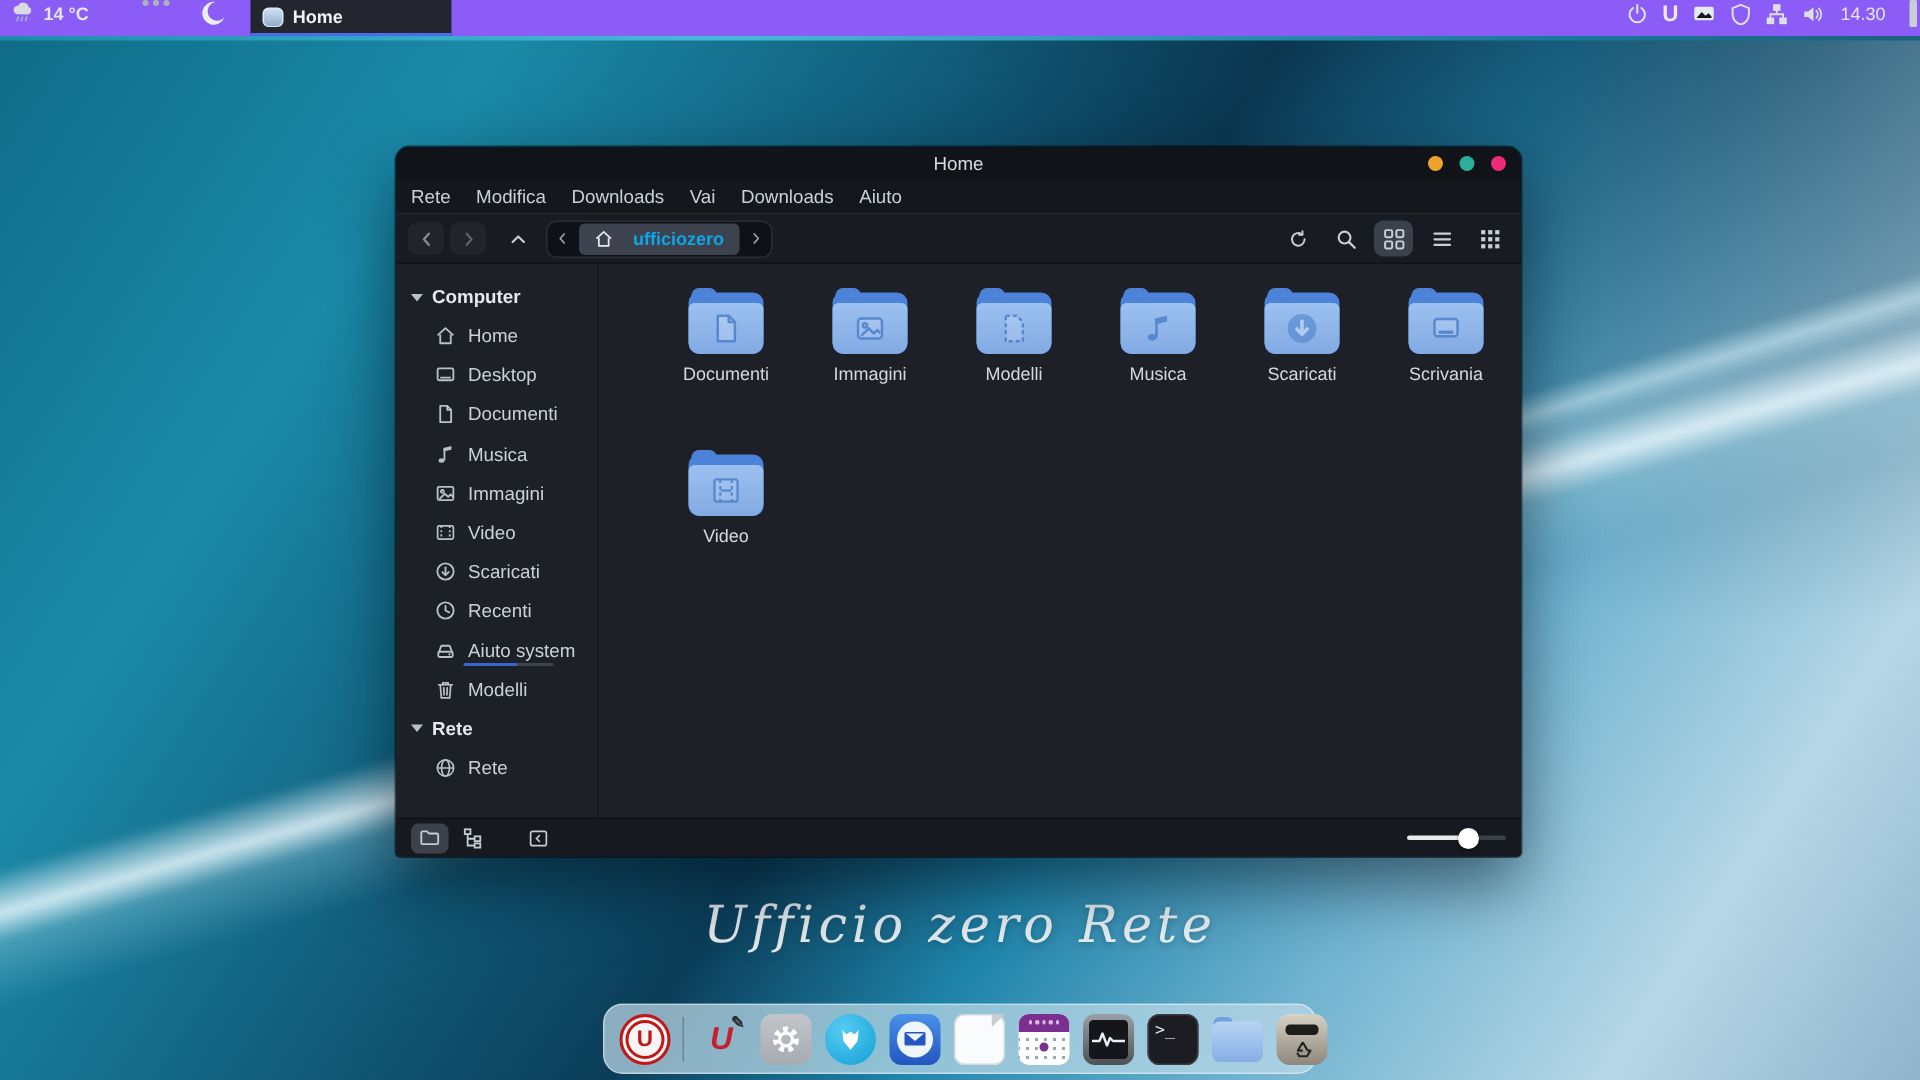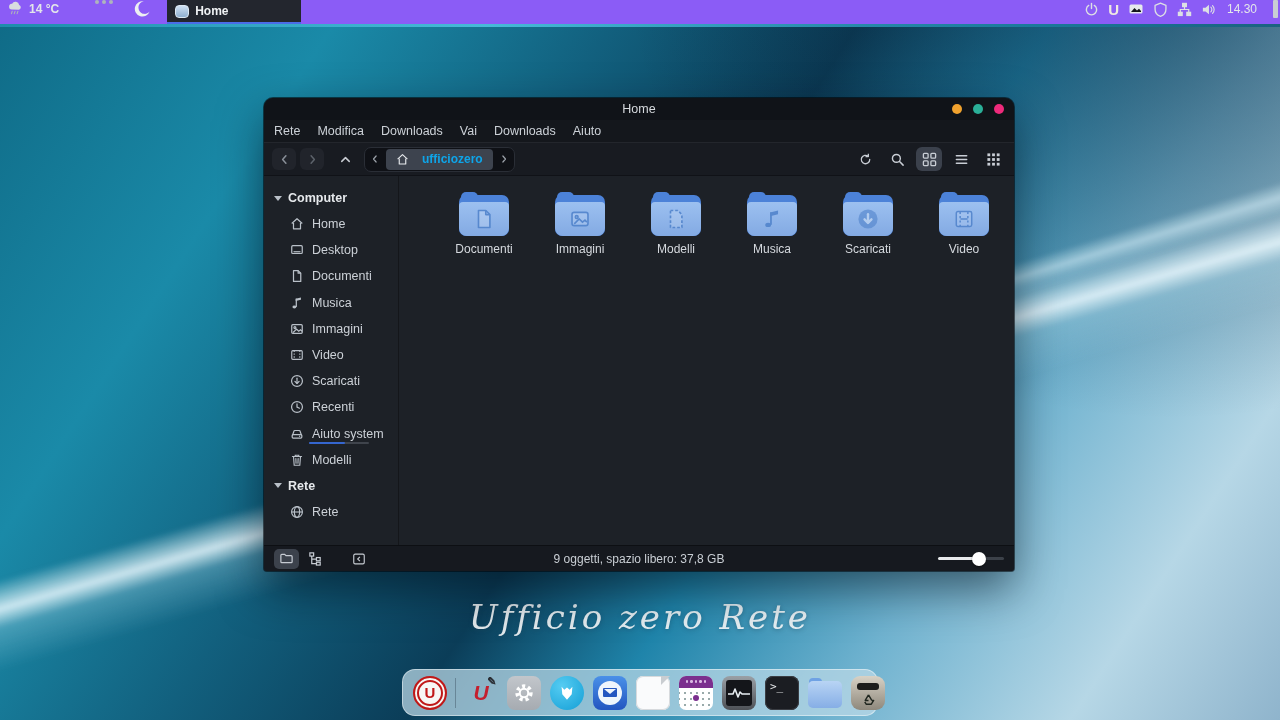--- a/index.html
+++ b/index.html
@@ -694,20 +694,32 @@
             </span>
           </span>
         <span class="label">Scaricati</span>
       </div>
       <div class="fitem">
         <span class="folder">
             <span class="tab"></span>
             <span class="back"></span>
             <span class="front">
           <svg class="glyph" width="22" height="22">
+                <use href="#g-display"></use>
+              </svg>
+            </span>
+          </span>
+        <span class="label">Scrivania</span>
+      </div>
+      <div class="fitem">
+        <span class="folder">
+            <span class="tab"></span>
+            <span class="back"></span>
+            <span class="front">
+          <svg class="glyph" width="22" height="22">
                 <use href="#g-film"></use>
               </svg>
             </span>
           </span>
         <span class="label">Video</span>
       </div>
     </div>
   </div>
 
   <div class="statusbar">
@@ -719,21 +731,20 @@
     <span class="st-btn">
         <svg width="15" height="15">
           <use href="#i-tree"></use>
         </svg>
       </span>
     <span class="st-btn gap">
         <svg width="14" height="14">
           <use href="#i-hideside"></use>
         </svg>
       </span>
-    <span class="st-text">9 oggetti, spazio libero: 37,8 GB</span>
     <span class="slider">
       <span class="track"></span>
       <span class="knob"></span>
     </span>
   </div>
 </div>
 
 <div class="watermark">Ufficio zero Rete</div>
 
 <div class="dock">

